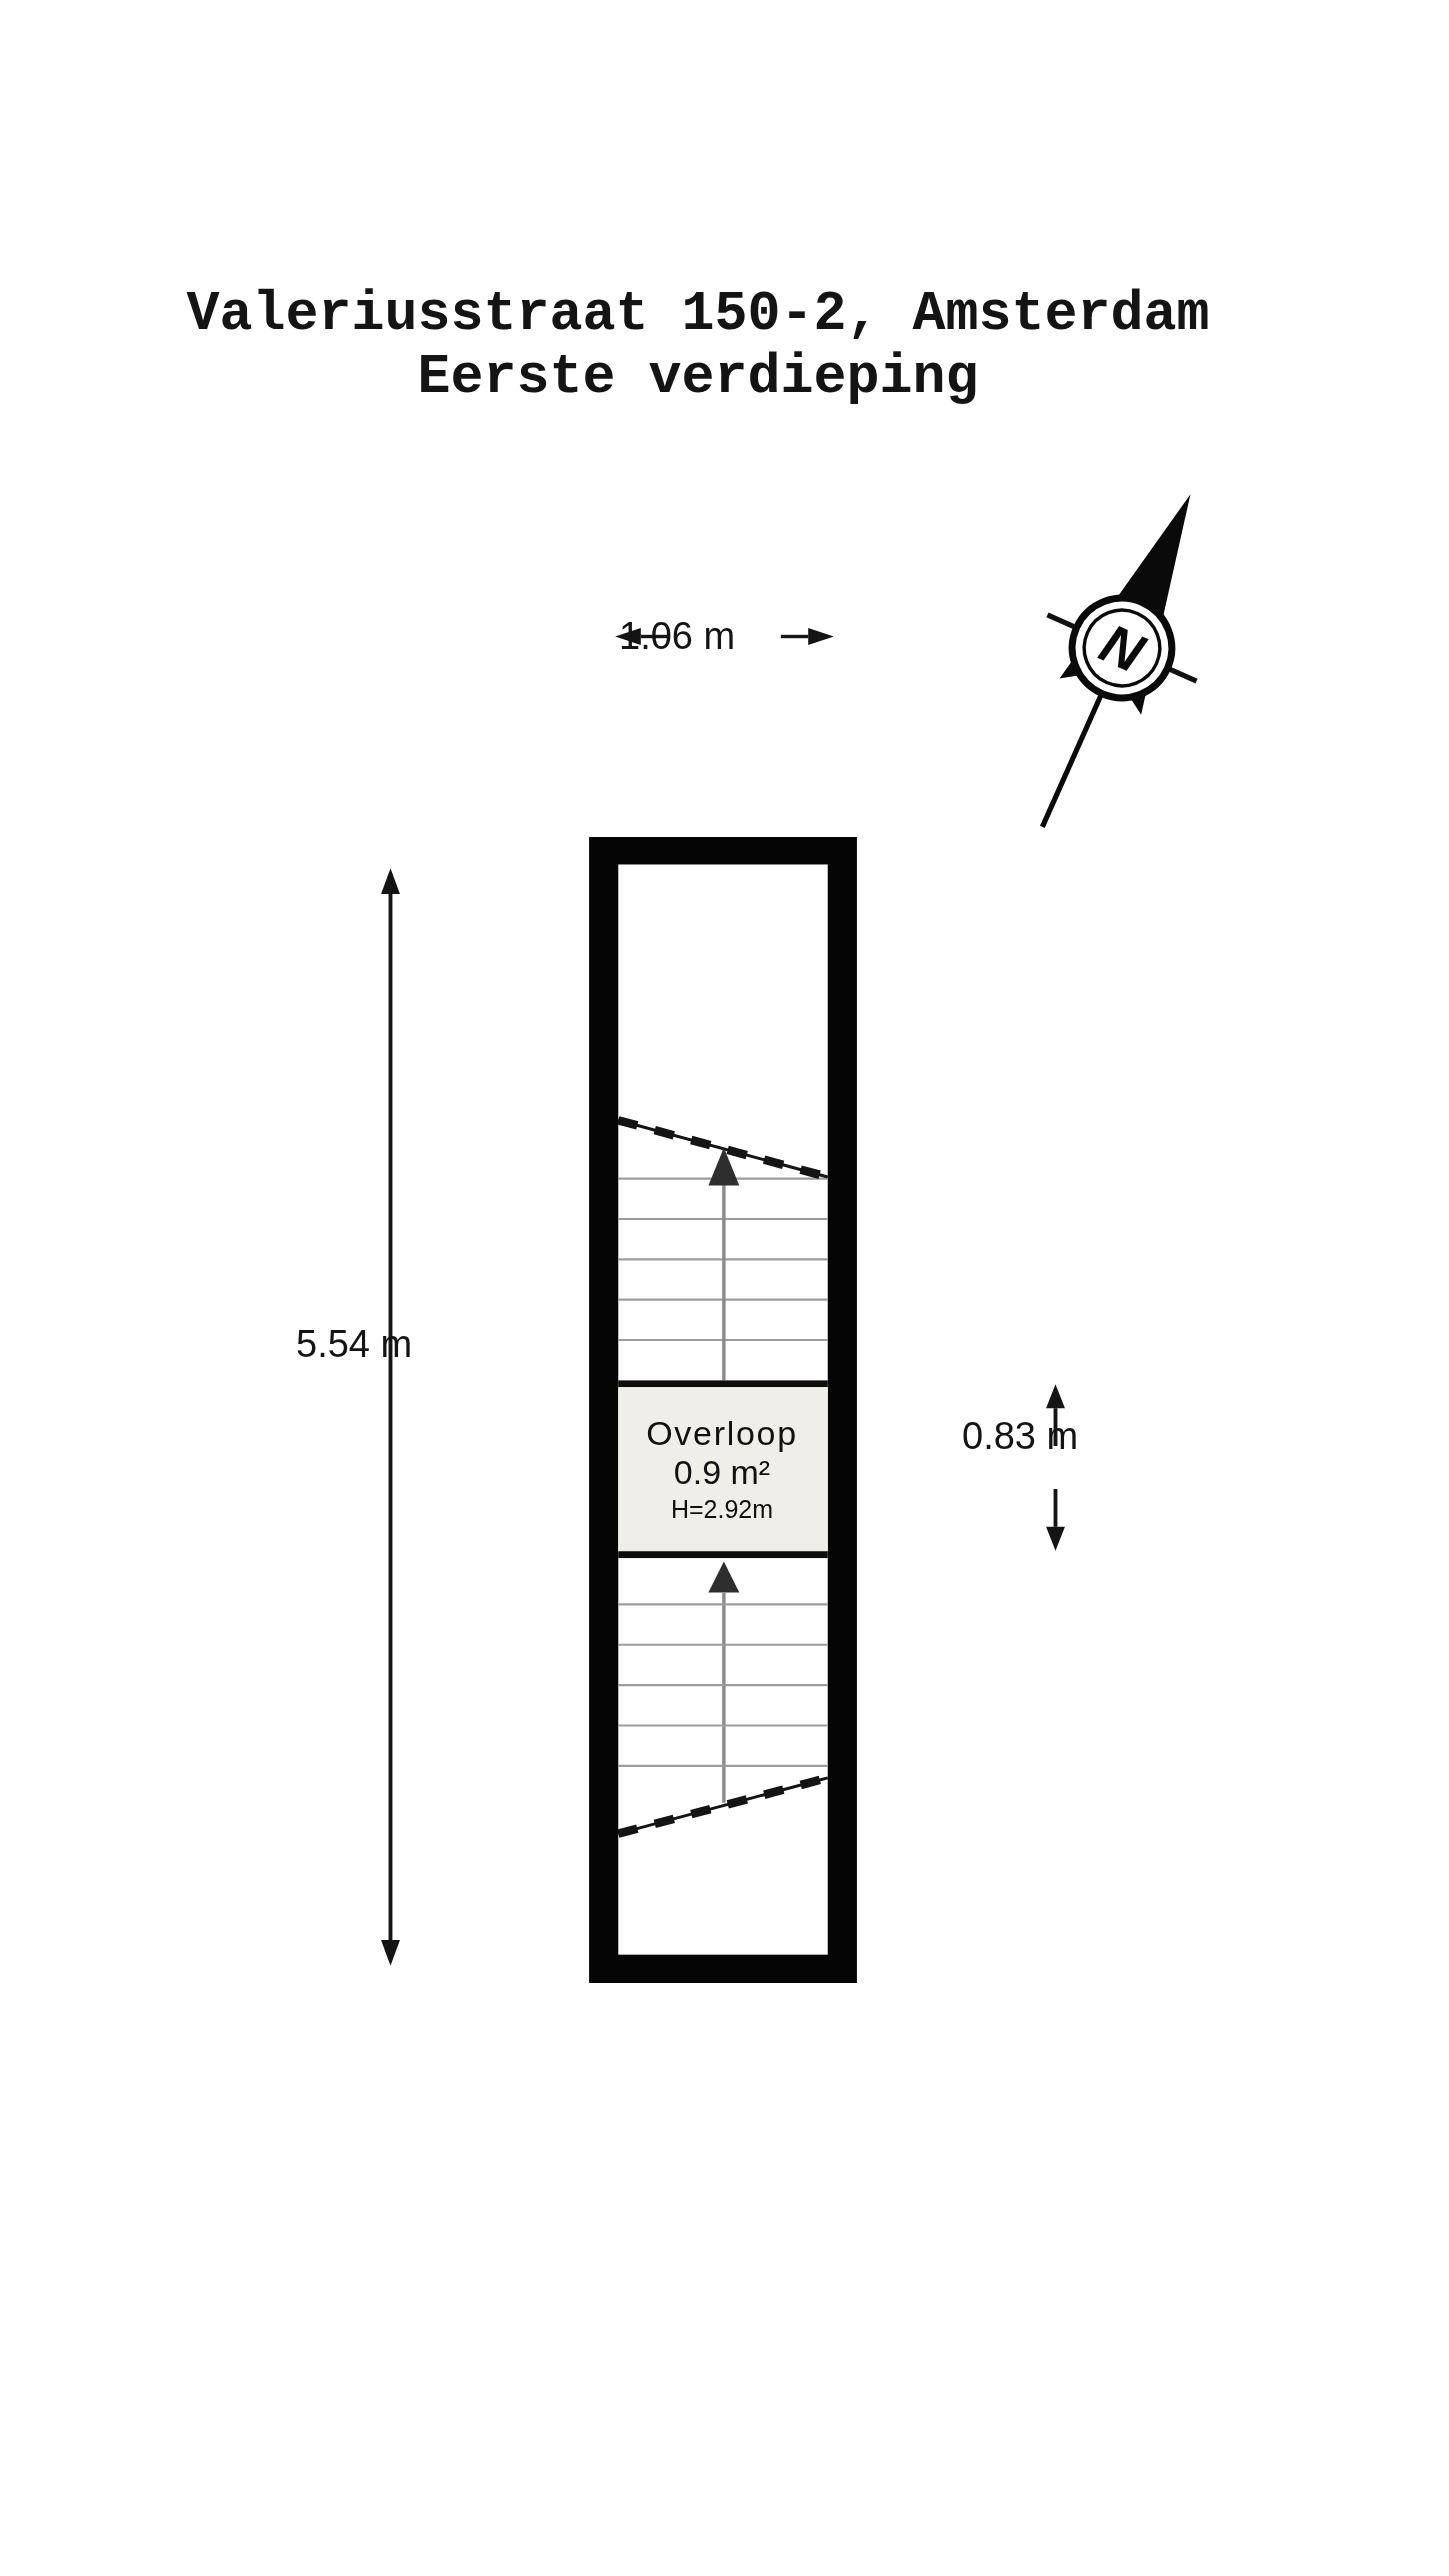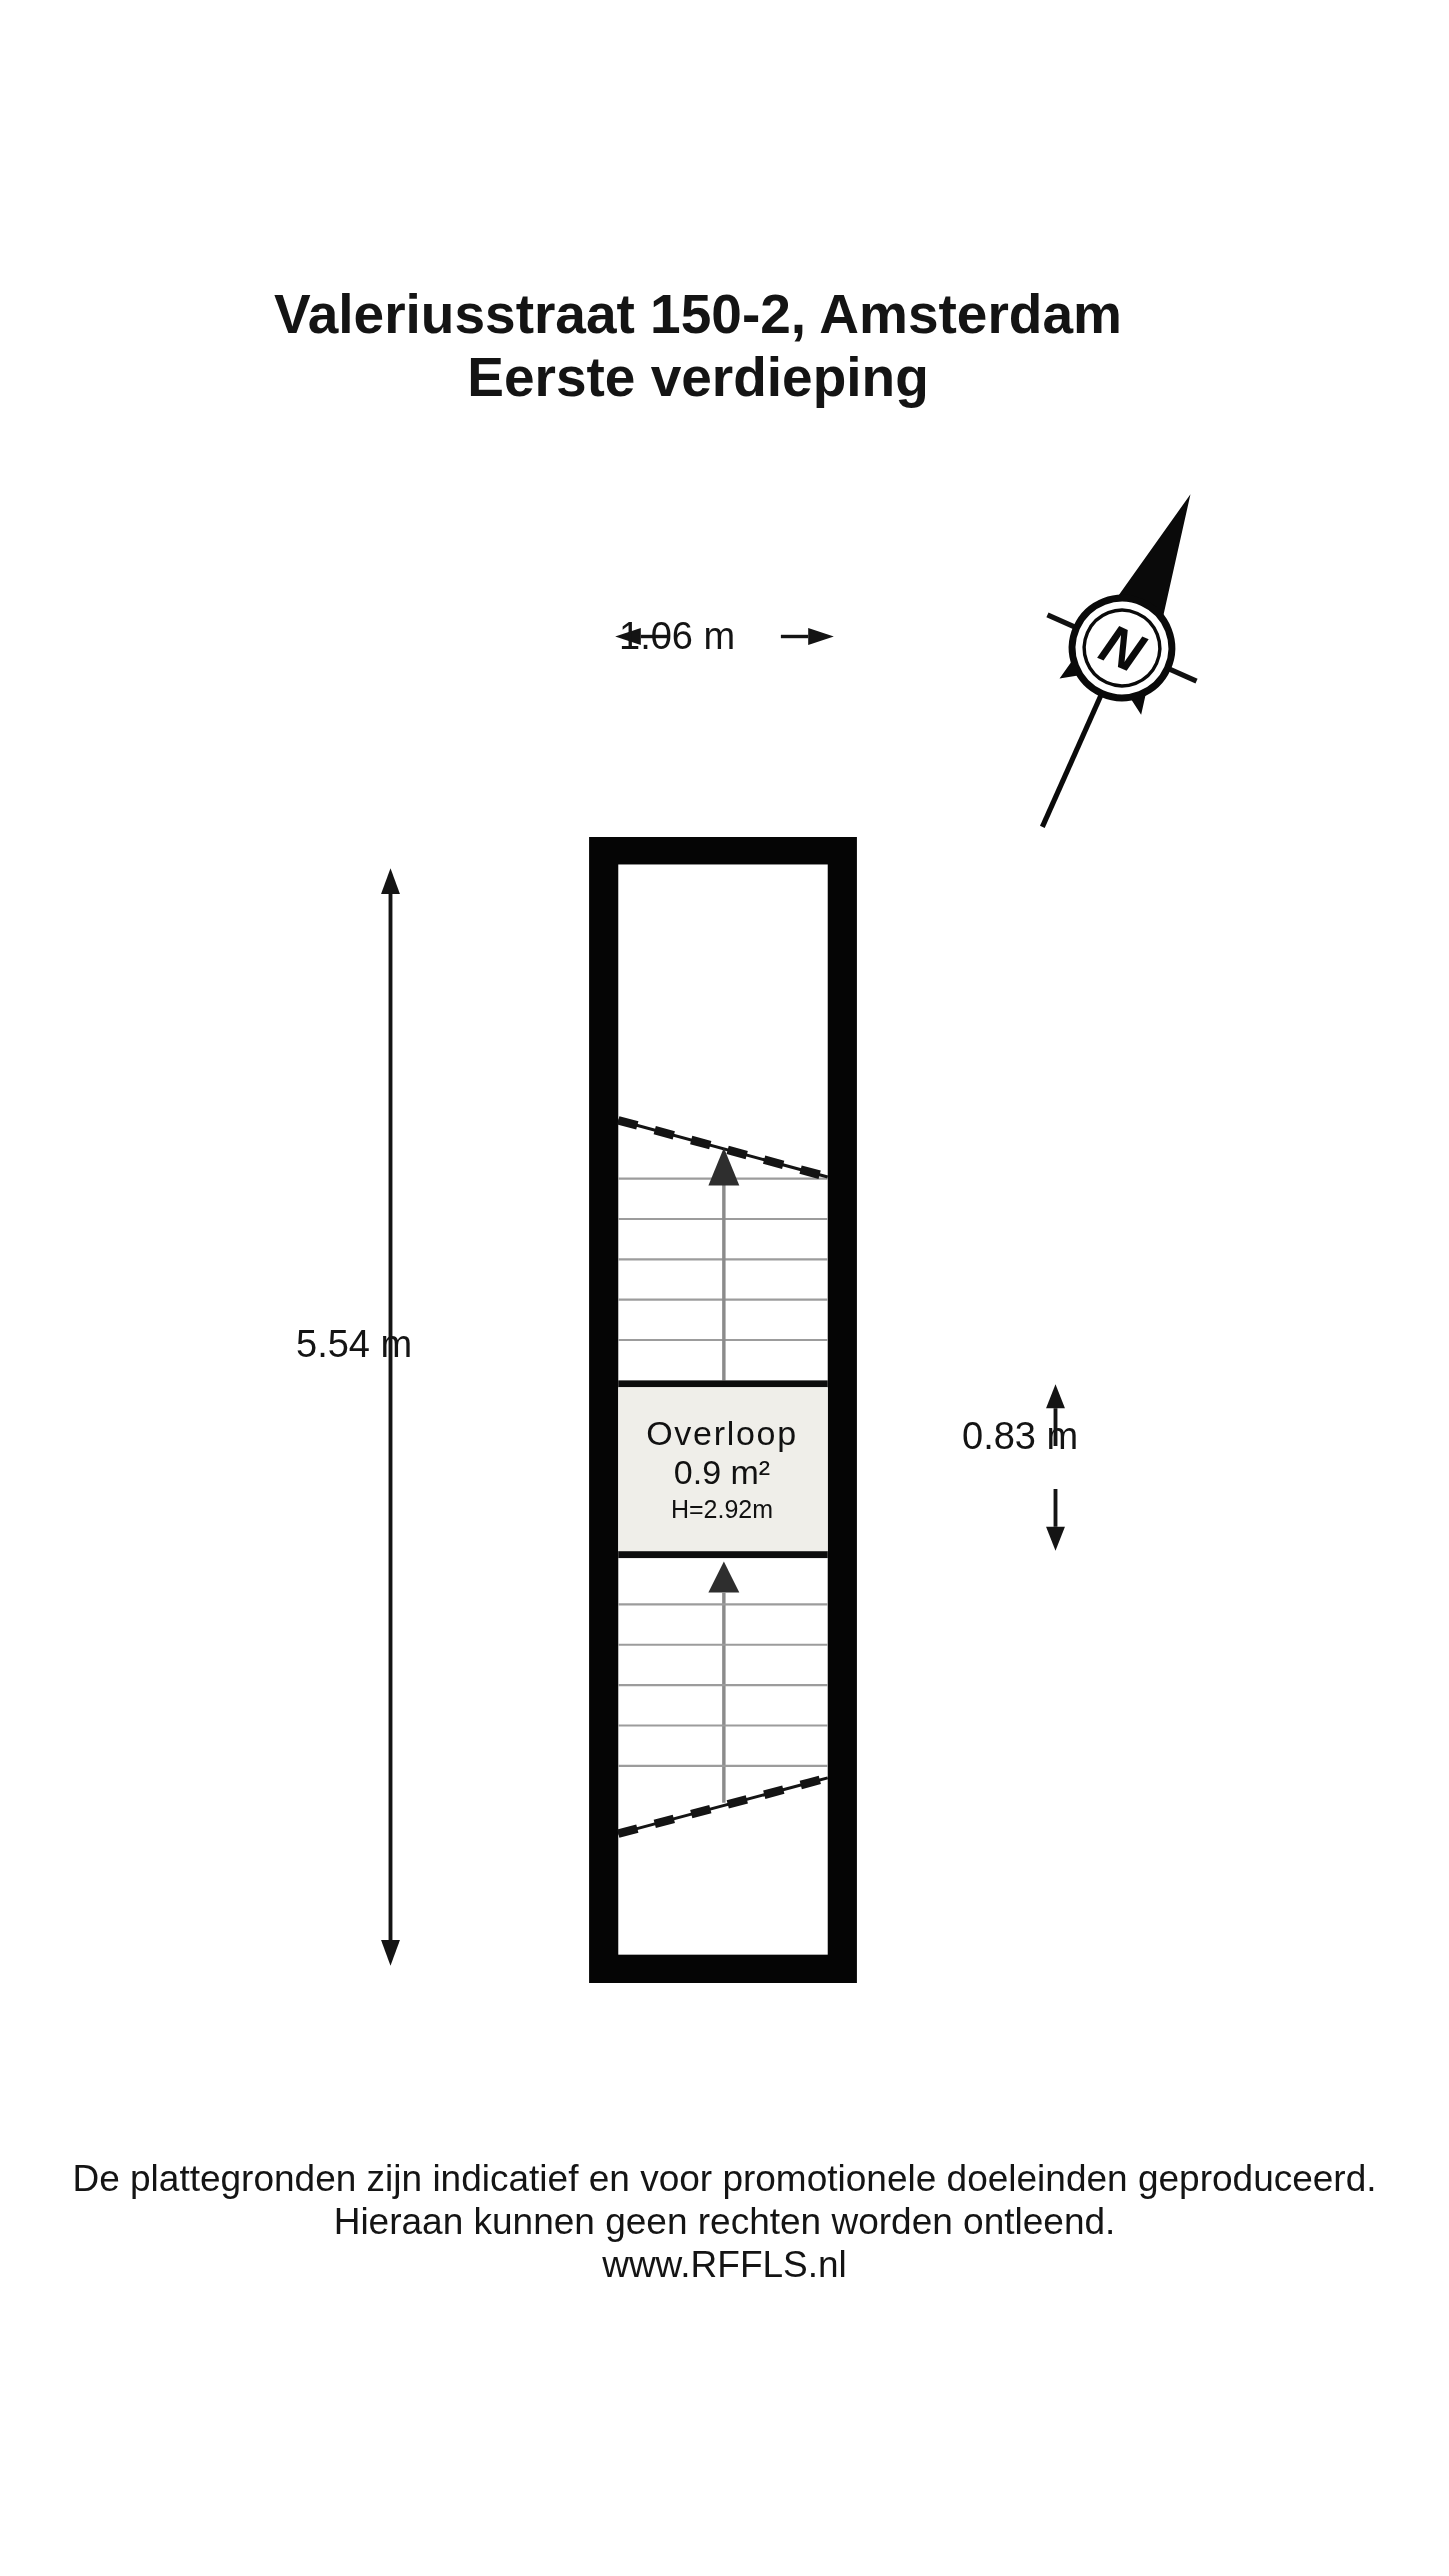--- a/index.html
+++ b/index.html
@@ -1,20 +1,20 @@
 <!DOCTYPE html>
 <html style="font-size:13.7px"><head>
 <meta charset="utf-8">
 <style>
   html,body{margin:0;padding:0;}
   body{width:1449px;height:2576px;background:#ffffff;font-family:"Liberation Sans",sans-serif;color:#111;}
   .page{position:relative;width:1449px;height:2576px;background:#fff;overflow:hidden;}
 
   .title{position:absolute;top:283px;left:0;width:1396px;text-align:center;
-         font-weight:700;font-size:55px;line-height:63px;color:#141414;}
+         font-weight:700;font-size:55px;line-height:63px;color:#141414;font-family:Liberation Mono, monospace;}
 
   .compass-svg{position:absolute;left:976px;top:459px;width:292px;height:378px;}
 
   .plan-svg{position:absolute;left:589px;top:837px;width:268px;height:1146px;}
 
   .room-label{position:absolute;left:618px;top:1388px;width:208px;height:164px;
               display:flex;flex-direction:column;align-items:center;justify-content:center;
               text-align:center;color:#111;}
   .room-name{font-size:34px;line-height:39px;letter-spacing:1.7px;}
   .room-area{font-size:34px;line-height:39px;}
@@ -109,20 +109,15 @@
     <line x1="34" y1="1161" x2="278" y2="1096" stroke="#141414" stroke-width="3.5"></line>
     <line x1="34" y1="1161" x2="278" y2="1096" stroke="#141414" stroke-width="10" stroke-dasharray="23 21"></line>
   </svg>
 
   <div class="room-label">
     <div class="room-name">Overloop</div>
     <div class="room-area">0.9 m²</div>
     <div class="room-h">H=2.92m</div>
   </div>
 
-  <div class="footer">
-    <div>De plattegronden zijn indicatief en voor promotionele doeleinden geproduceerd.</div>
-    <div>Hieraan kunnen geen rechten worden ontleend.</div>
-    <div>www.RFFLS.nl</div>
-  </div>
 
 </div>
 
 
 </body></html>

